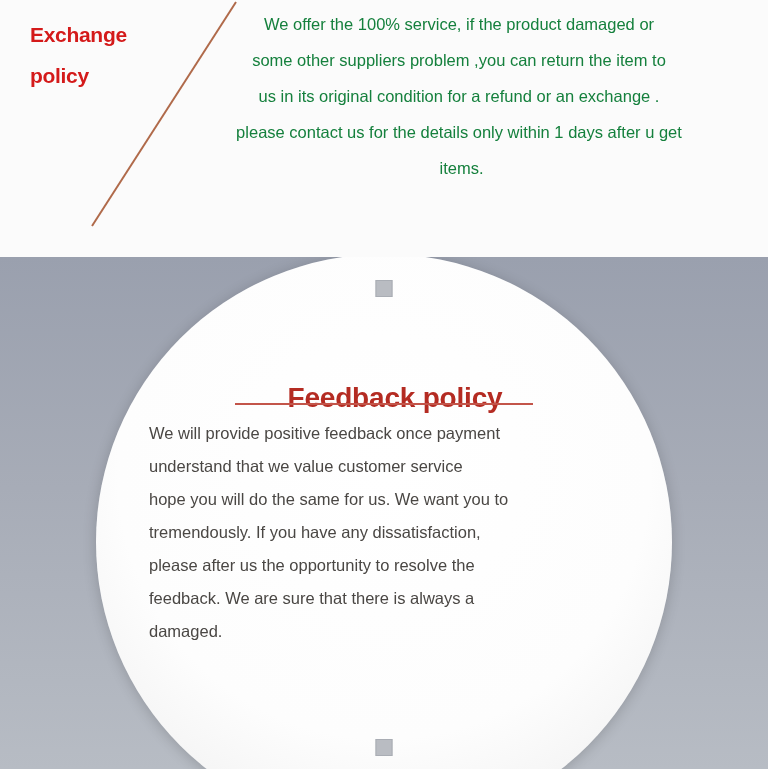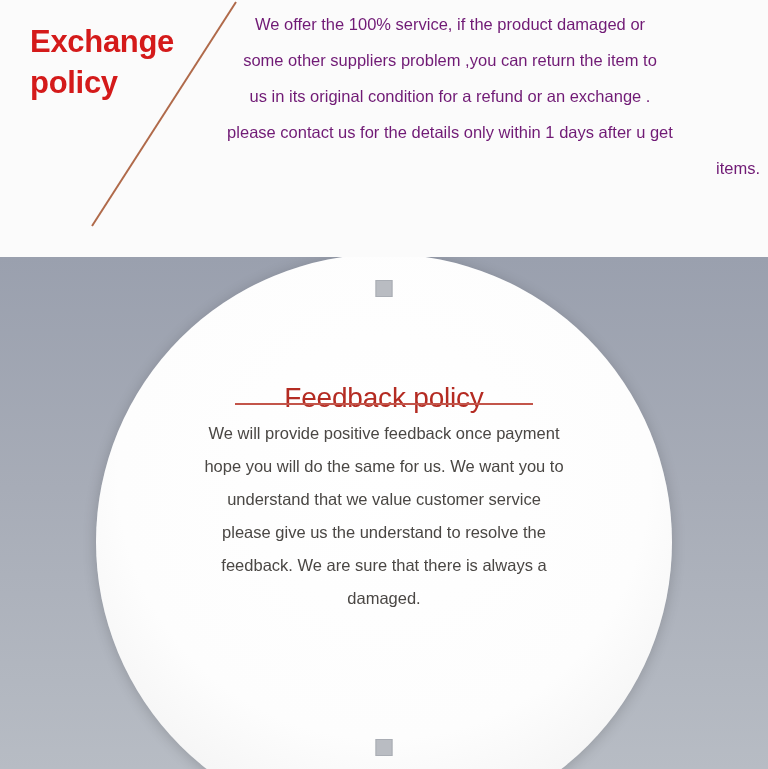--- a/index.html
+++ b/index.html
@@ -29,52 +29,52 @@
     height: 257px;
     background: #fbfbfb;
     overflow: hidden;
   }
   .exchange-title {
     position: absolute;
     left: 30px;
     top: 0px;
     width: 205px;
     color: #d41a1a;
-    font-size: 31px;
+    font-size: 21px;
     font-weight: bold;
     line-height: 41px;
     letter-spacing: -0.3px;
   }
   .exchange-title .l2 {
     display: block;
   }
   .divider-slash {
     position: absolute;
     left: 88px;
     top: 0px;
     width: 160px;
     height: 228px;
     pointer-events: none;
   }
   .exchange-body {
     position: absolute;
-    left: 140px;
+    left: 149px;
     top: 6px;
     width: 620px;
-    color: #701a75;
+    color: #15803d;
     font-size: 16.5px;
     line-height: 36px;
     text-align: center;
   }
   .exchange-body .line {
     display: block;
     white-space: nowrap;
   }
   .exchange-body .line.last {
-    text-align: right;
+    text-align: center;
     padding-left: 5px;
   }
 
   
   .feedback-panel {
     position: absolute;
     left: 0;
     top: 257px;
     width: 768px;
     height: 512px;
@@ -108,48 +108,47 @@
   }
   .tab.top {
     top: 26px;
   }
   .tab.bottom {
     top: 485px;
   }
 
   .feedback-title {
     position: absolute;
-    left: 0;
+    left: 11px;
     top: 105px;
     width: 100%;
     text-align: center;
     color: #b42b22;
     font-size: 28px;
-    font-weight: normal;
+    font-weight: bold;
     letter-spacing: -0.2px;
   }
   .feedback-rule {
     position: absolute;
     left: 50%;
     transform: translateX(-50%);
     top: 149px;
     width: 298px;
     height: 2px;
     background: #c3554a;
   }
   .feedback-body {
     position: absolute;
     left: 50%;
     transform: translateX(-50%);
     top: 163px;
     width: 470px;
     color: #4a4744;
     font-size: 16.5px;
     line-height: 33px;
-    text-align: center;
   }
   .feedback-body .line {
     display: block;
     white-space: nowrap;
   }
 </style>
 </head>
 <body>
 
 <div class="page">
@@ -178,22 +177,23 @@
 
     <div class="circle">
       <div class="tab top"></div>
       <div class="tab bottom"></div>
 
       <h2 class="feedback-title">Feedback policy</h2>
       <div class="feedback-rule"></div>
 
       <div class="feedback-body">
         <span class="line">We will provide positive feedback once payment</span>
+        <span class="line">understand that we value customer service</span>
         <span class="line">hope you will do the same for us. We want you to</span>
-        <span class="line">understand that we value customer service</span>
-        <span class="line">please give us the understand to resolve the</span>
+        <span class="line">tremendously. If you have any dissatisfaction,</span>
+        <span class="line">please after us the opportunity to resolve the</span>
         <span class="line">feedback. We are sure that there is always a</span>
         <span class="line">damaged.</span>
       </div>
     </div>
   </section>
 
 </div>
 
 </body></html>

